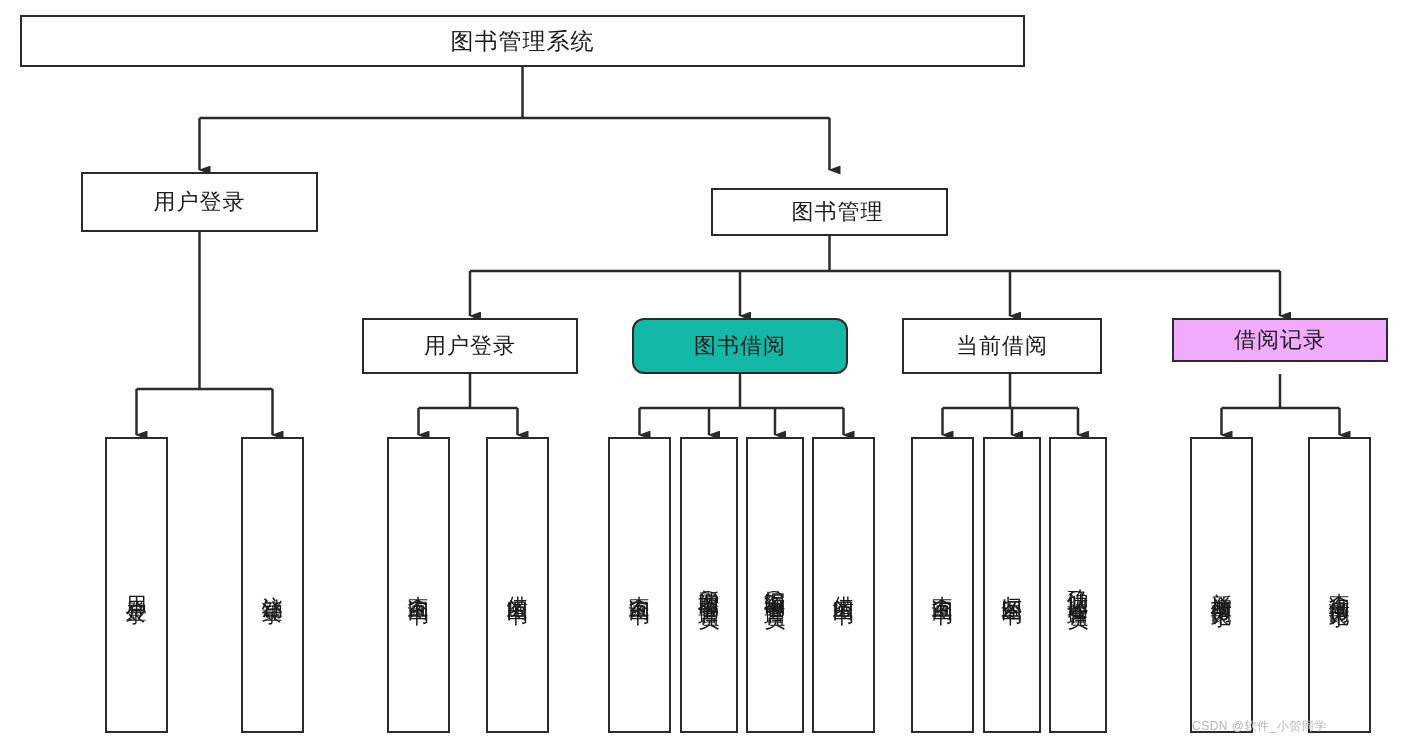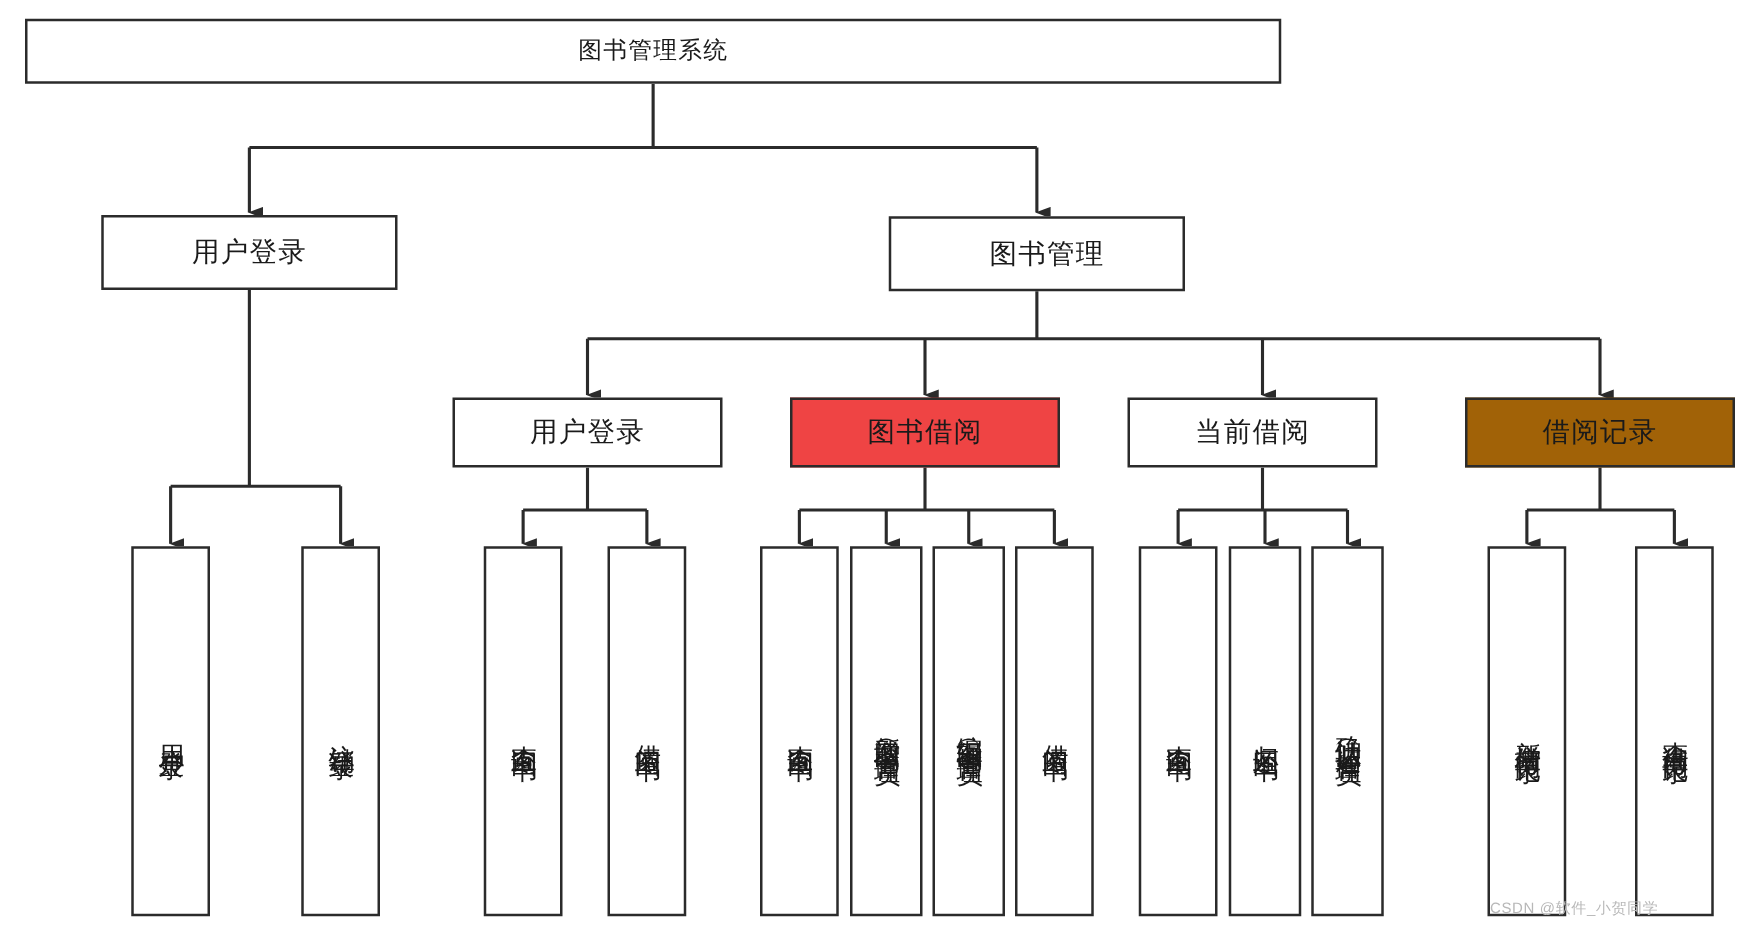--- a/index.html
+++ b/index.html
@@ -47,21 +47,21 @@
     writing-mode: horizontal-tb;
     font-size: 22px;
   }
   .node-vertical .node-label {
     writing-mode: vertical-rl;
     text-orientation: upright;
     font-size: 21px;
     letter-spacing: 3px;
   }
   .node-root .node-label {
-    font-size: 19px;
+    font-size: 23px;
   }
   .watermark {
     position: absolute;
     color: #b8b8b8;
     font-size: 12px;
     letter-spacing: 0.5px;
     white-space: nowrap;
     user-select: none;
   }
 </style>
@@ -112,33 +112,33 @@
       </g>
   </svg>
 
   <div id="node-layer">
       <div class="node-box node-horizontal node-root" style="left: 20px; top: 15px; width: 1005px; height: 52px; border-color: rgb(43, 43, 43); background: rgb(255, 255, 255);">
         <span class="node-label" style="color: rgb(26, 26, 26);">图书管理系统</span>
       </div>
       <div class="node-box node-horizontal" style="left: 81px; top: 172px; width: 237px; height: 60px; border-color: rgb(43, 43, 43); background: rgb(255, 255, 255);">
         <span class="node-label" style="color: rgb(26, 26, 26);">用户登录</span>
       </div>
-      <div class="node-box node-horizontal" style="left: 711px; top: 173px; width: 237px; height: 60px; border-color: rgb(43, 43, 43); background: rgb(255, 255, 255); padding-left: 16px;">
+      <div class="node-box node-horizontal" style="left: 711px; top: 188px; width: 237px; height: 48px; border-color: rgb(43, 43, 43); background: rgb(255, 255, 255); padding-left: 16px;">
         <span class="node-label" style="color: rgb(26, 26, 26);">图书管理</span>
       </div>
       <div class="node-box node-horizontal" style="left: 362px; top: 318px; width: 216px; height: 56px; border-color: rgb(43, 43, 43); background: rgb(255, 255, 255);">
         <span class="node-label" style="color: rgb(26, 26, 26);">用户登录</span>
       </div>
-      <div class="node-box node-horizontal" style="left: 632px; top: 318px; width: 216px; height: 56px; border-color: rgb(43, 43, 43); background: #ef4444;">
+      <div class="node-box node-horizontal" style="left: 632px; top: 318px; width: 216px; height: 56px; border-color: rgb(43, 43, 43); background: #14b8a6; border-radius: 12px;">
         <span class="node-label" style="color: rgb(26, 26, 26);">图书借阅</span>
       </div>
       <div class="node-box node-horizontal" style="left: 902px; top: 318px; width: 200px; height: 56px; border-color: rgb(43, 43, 43); background: rgb(255, 255, 255);">
         <span class="node-label" style="color: rgb(26, 26, 26);">当前借阅</span>
       </div>
-      <div class="node-box node-horizontal" style="left: 1172px; top: 318px; width: 216px; height: 56px; border-color: rgb(43, 43, 43); background: #a16207;">
+      <div class="node-box node-horizontal" style="left: 1172px; top: 318px; width: 216px; height: 44px; border-color: rgb(43, 43, 43); background: #f0abfc;">
         <span class="node-label" style="color: rgb(26, 26, 26);">借阅记录</span>
       </div>
       <div class="node-box node-vertical" style="left: 105px; top: 437px; width: 63px; height: 296px; border-color: rgb(43, 43, 43); background: rgb(255, 255, 255);">
         <span class="node-label" style="color: rgb(26, 26, 26);">用户登录</span>
       </div>
       <div class="node-box node-vertical" style="left: 241px; top: 437px; width: 63px; height: 296px; border-color: rgb(43, 43, 43); background: rgb(255, 255, 255);">
         <span class="node-label" style="color: rgb(26, 26, 26);">注销登录</span>
       </div>
       <div class="node-box node-vertical" style="left: 387px; top: 437px; width: 63px; height: 296px; border-color: rgb(43, 43, 43); background: rgb(255, 255, 255);">
         <span class="node-label" style="color: rgb(26, 26, 26);">查询图书</span>

